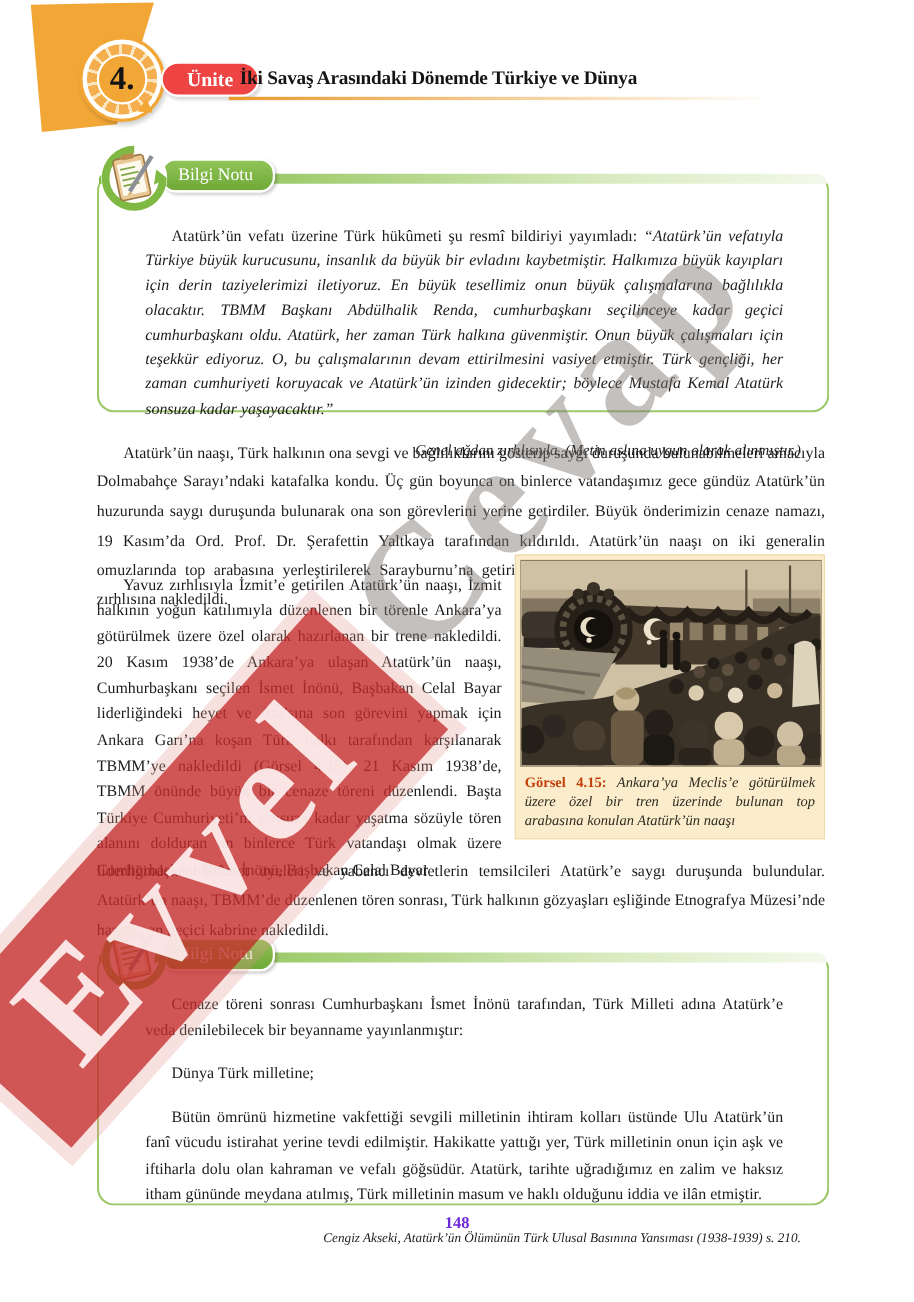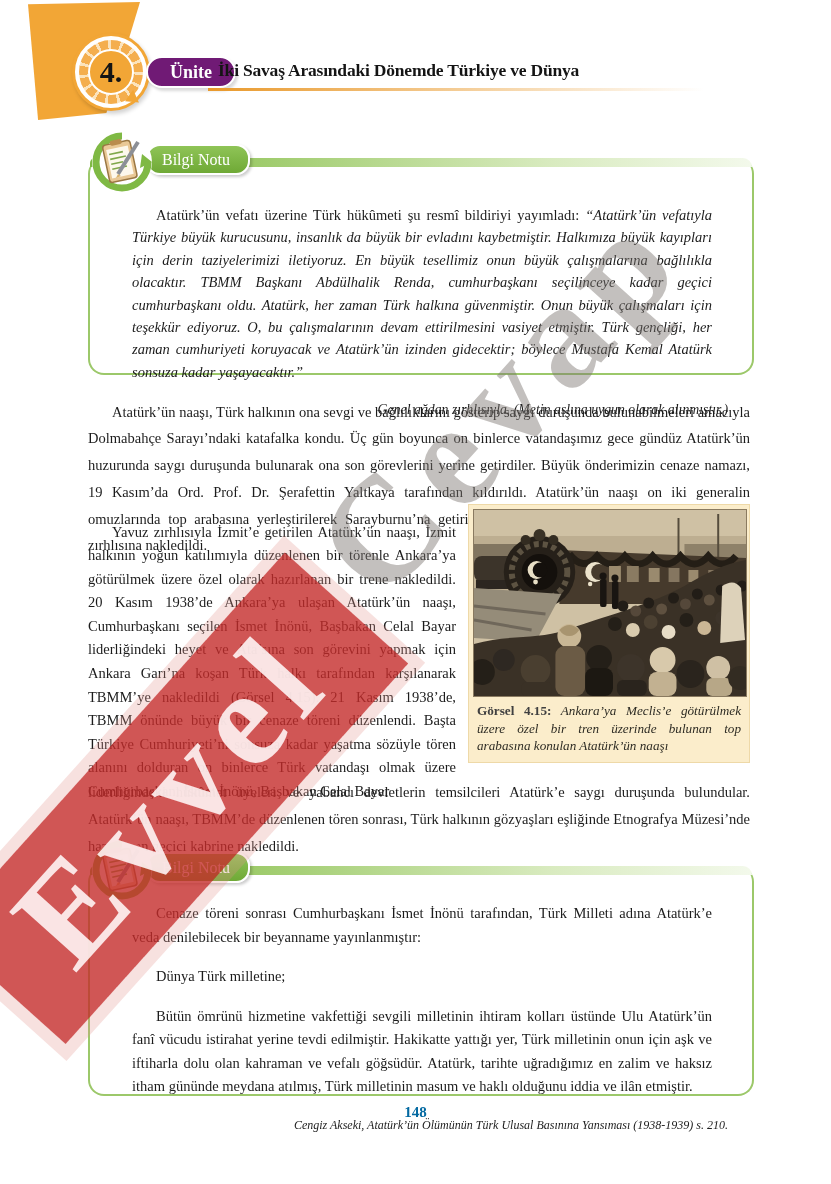--- a/index.html
+++ b/index.html
@@ -14,21 +14,21 @@
              background:#fff;border:3px solid #F2A636;box-shadow:2px 3px 4px rgba(0,0,0,.18);}
   .hdr-badge .sketch{position:absolute;inset:4px;border-radius:50%;
              background:repeating-conic-gradient(#F4AE4E 0 18deg,#FBE3BC 18deg 24deg);}
   .hdr-badge .inner{position:absolute;inset:13px;border-radius:50%;background:#F2A636;
              border:2px solid #fff;display:flex;align-items:center;justify-content:center;
              font-weight:bold;font-size:30px;color:#141414;}
   .hdr-arrow{position:absolute;left:128px;top:92px;width:0;height:0;
              border-left:12px solid #F2A636;border-top:7px solid transparent;border-bottom:7px solid transparent;
              transform:rotate(35deg);}
   .hdr-pill{position:absolute;left:146px;top:56px;min-width:62px;height:28px;padding:0 12px;
-            background:#701a75;border:2px solid #fff;border-radius:16px;color:#fff;
+            background:#ef4444;border:2px solid #fff;border-radius:16px;color:#fff;
             font-weight:bold;font-size:18px;line-height:28px;text-align:center;
             box-shadow:2px 3px 3px rgba(0,0,0,.15);}
   .hdr-title{position:absolute;left:218px;top:60px;font-weight:bold;font-size:17.5px;color:#141414;
              letter-spacing:-0.2px;}
   .hdr-rule{position:absolute;left:208px;top:88px;width:620px;height:3px;
             background:linear-gradient(90deg,#E9992B 0%,rgba(233,153,43,0) 80%);}
 
   
   .note{position:absolute;left:88px;width:662px;border:2px solid #9CC86A;border-top:none;
         border-radius:16px;background:#fff;}
@@ -56,26 +56,26 @@
   #colL{position:absolute;left:88px;top:506px;width:368px;text-align:justify;
         font-size:14.5px;line-height:23.6px;text-indent:24px;}
   #p2cont{top:764px;line-height:27px;}
 
   
   #figure{position:absolute;left:468px;top:504px;width:282px;background:#FBEDCB;
           border:1px solid #EED9A8;box-sizing:border-box;padding:4px 4px 6px 4px;}
   #figure svg{display:block;width:272px;height:186px;border:1px solid #8a7a60;}
   .fig-caption{padding:5px 4px 1px 4px;font-size:13.2px;line-height:17.6px;color:#2e2c24;
                text-align:justify;}
-  .cap-label{font-weight:bold;font-style:normal;color:#404040;}
+  .cap-label{font-weight:bold;font-style:normal;color:#c2410c;}
   .cap-text{font-style:italic;}
 
   
   #pagenum{position:absolute;left:0;top:1104px;width:831px;text-align:center;
-           font-weight:bold;font-size:15px;color:#0369a1;}
+           font-weight:bold;font-size:15px;color:#6d28d9;}
 
   
   #watermark{position:absolute;left:50px;top:860px;white-space:nowrap;z-index:40;
              transform:rotate(-48deg);transform-origin:0 170px;pointer-events:none;
              font-family:"Liberation Serif", serif;font-weight:bold;}
   .wm-band{display:inline-block;background:rgba(196,44,42,.8);color:rgba(255,248,248,.88);
            font-size:138px;line-height:1.1;padding:4px 64px 10px 58px;letter-spacing:12px;
            box-shadow:0 0 0 12px rgba(226,148,140,.28);}
   .wm-gray{display:inline-block;color:rgba(122,116,110,.45);font-size:150px;line-height:1.1;
            margin-left:26px;letter-spacing:10px;vertical-align:18px;}

